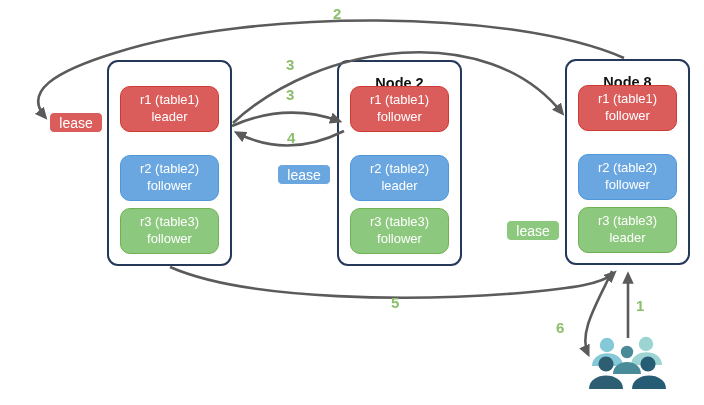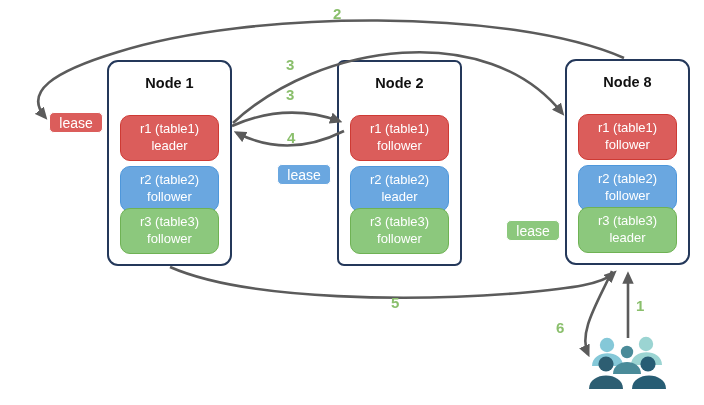--- a/index.html
+++ b/index.html
@@ -6,34 +6,34 @@
   .canvas {
     position:relative; width:704px; height:405px; background:#ffffff;
     font-family:"Liberation Sans","DejaVu Sans",sans-serif; overflow:hidden;
   }
   .node {
     position:absolute; width:125px; height:206px; box-sizing:border-box;
     background:#ffffff; border:2px solid var(--node-border,#24385a); border-radius:11px;
     z-index:1;
   }
   #node1 { left:107px; top:60px; }
-  #node2 { left:337px; top:60px;border-radius:7px; }
+  #node2 { left:337px; top:60px; }
   #node3 { left:565px; top:59px; }
   .node-title {
     text-align:center; font-weight:bold; font-size:14.5px; color:#111;
     margin-top:13px;
   }
   .replica {
     position:absolute; left:11px; right:11px; height:46px; box-sizing:border-box;
     border-radius:10px; border:1.5px solid; color:#fff;
     display:flex; flex-direction:column; align-items:center; justify-content:center;
     font-size:13px; line-height:1.28; text-align:center;
   }
-  .replica.r1 { top:53px; }
-  .replica.r2 { top:104px; }
+  .replica.r1 { top:24px; }
+  .replica.r2 { top:93px; }
   .replica.r3 { top:146px; }
   .fill-red   { background:var(--replica-red,#db5d5b);   border-color:var(--replica-red-border,#ce3a34); }
   .fill-blue  { background:var(--replica-blue,#6aa7e0);  border-color:var(--replica-blue-border,#4e97db); }
   .fill-green { background:var(--replica-green,#8cc87d); border-color:var(--replica-green-border,#6fb254); }
   .lease {
     position:absolute; width:54px; height:21px; box-sizing:border-box;
     border-radius:5px; border:1.5px solid; color:#fff; font-size:14px;
     display:flex; align-items:center; justify-content:center; z-index:1;
   }
   #lease-red   { left:49px;  top:112px; }
@@ -61,21 +61,20 @@
   .u-center      { fill:var(--user-center,#4a8b99); }
   .u-front-left  { fill:var(--user-front-left,#2d5e72); }
   .u-front-right { fill:var(--user-front-right,#275d74); }
 </style>
 </head>
 <body>
 
 <div class="canvas">
 
   <div class="node" id="node1">
-    <div class="node-title">Node 1</div>
     <div class="replica r1 fill-red">
       <span>r1 (table1)</span>
       <span>leader</span>
     </div>
     <div class="replica r2 fill-blue">
       <span>r2 (table2)</span>
       <span>follower</span>
     </div>
     <div class="replica r3 fill-green">
       <span>r3 (table3)</span>

